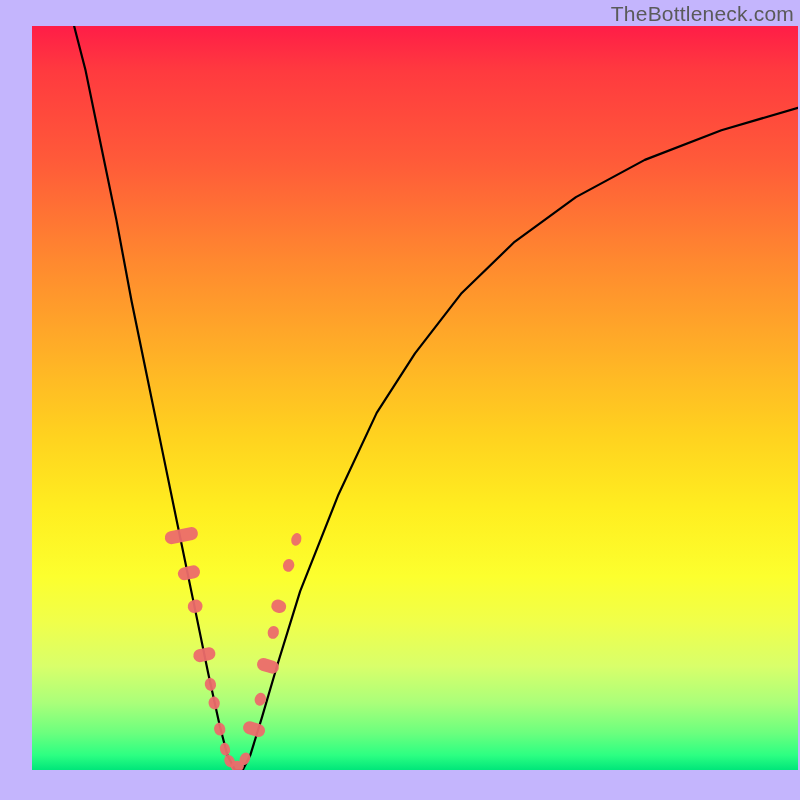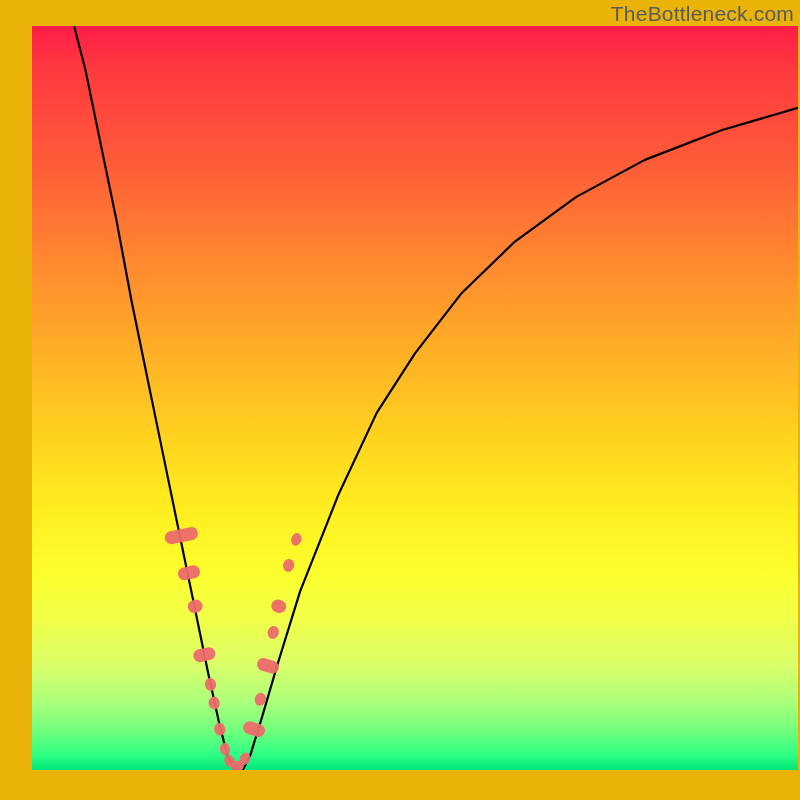--- a/index.html
+++ b/index.html
@@ -8,21 +8,21 @@
     width: 800px;
     height: 800px;
     background: #000;
     overflow: hidden;
     font-family: Arial, Helvetica, sans-serif;
   }
   .frame {
     position: relative;
     width: 800px;
     height: 800px;
-    background: #eab308;
+    background: #c4b5fd;
     box-sizing: border-box;
     text-align: center;
   }
   
   .plot {
     position: absolute;
     left: 32px;
     top: 26px;
     width: 766px;   
     height: 744px;  

